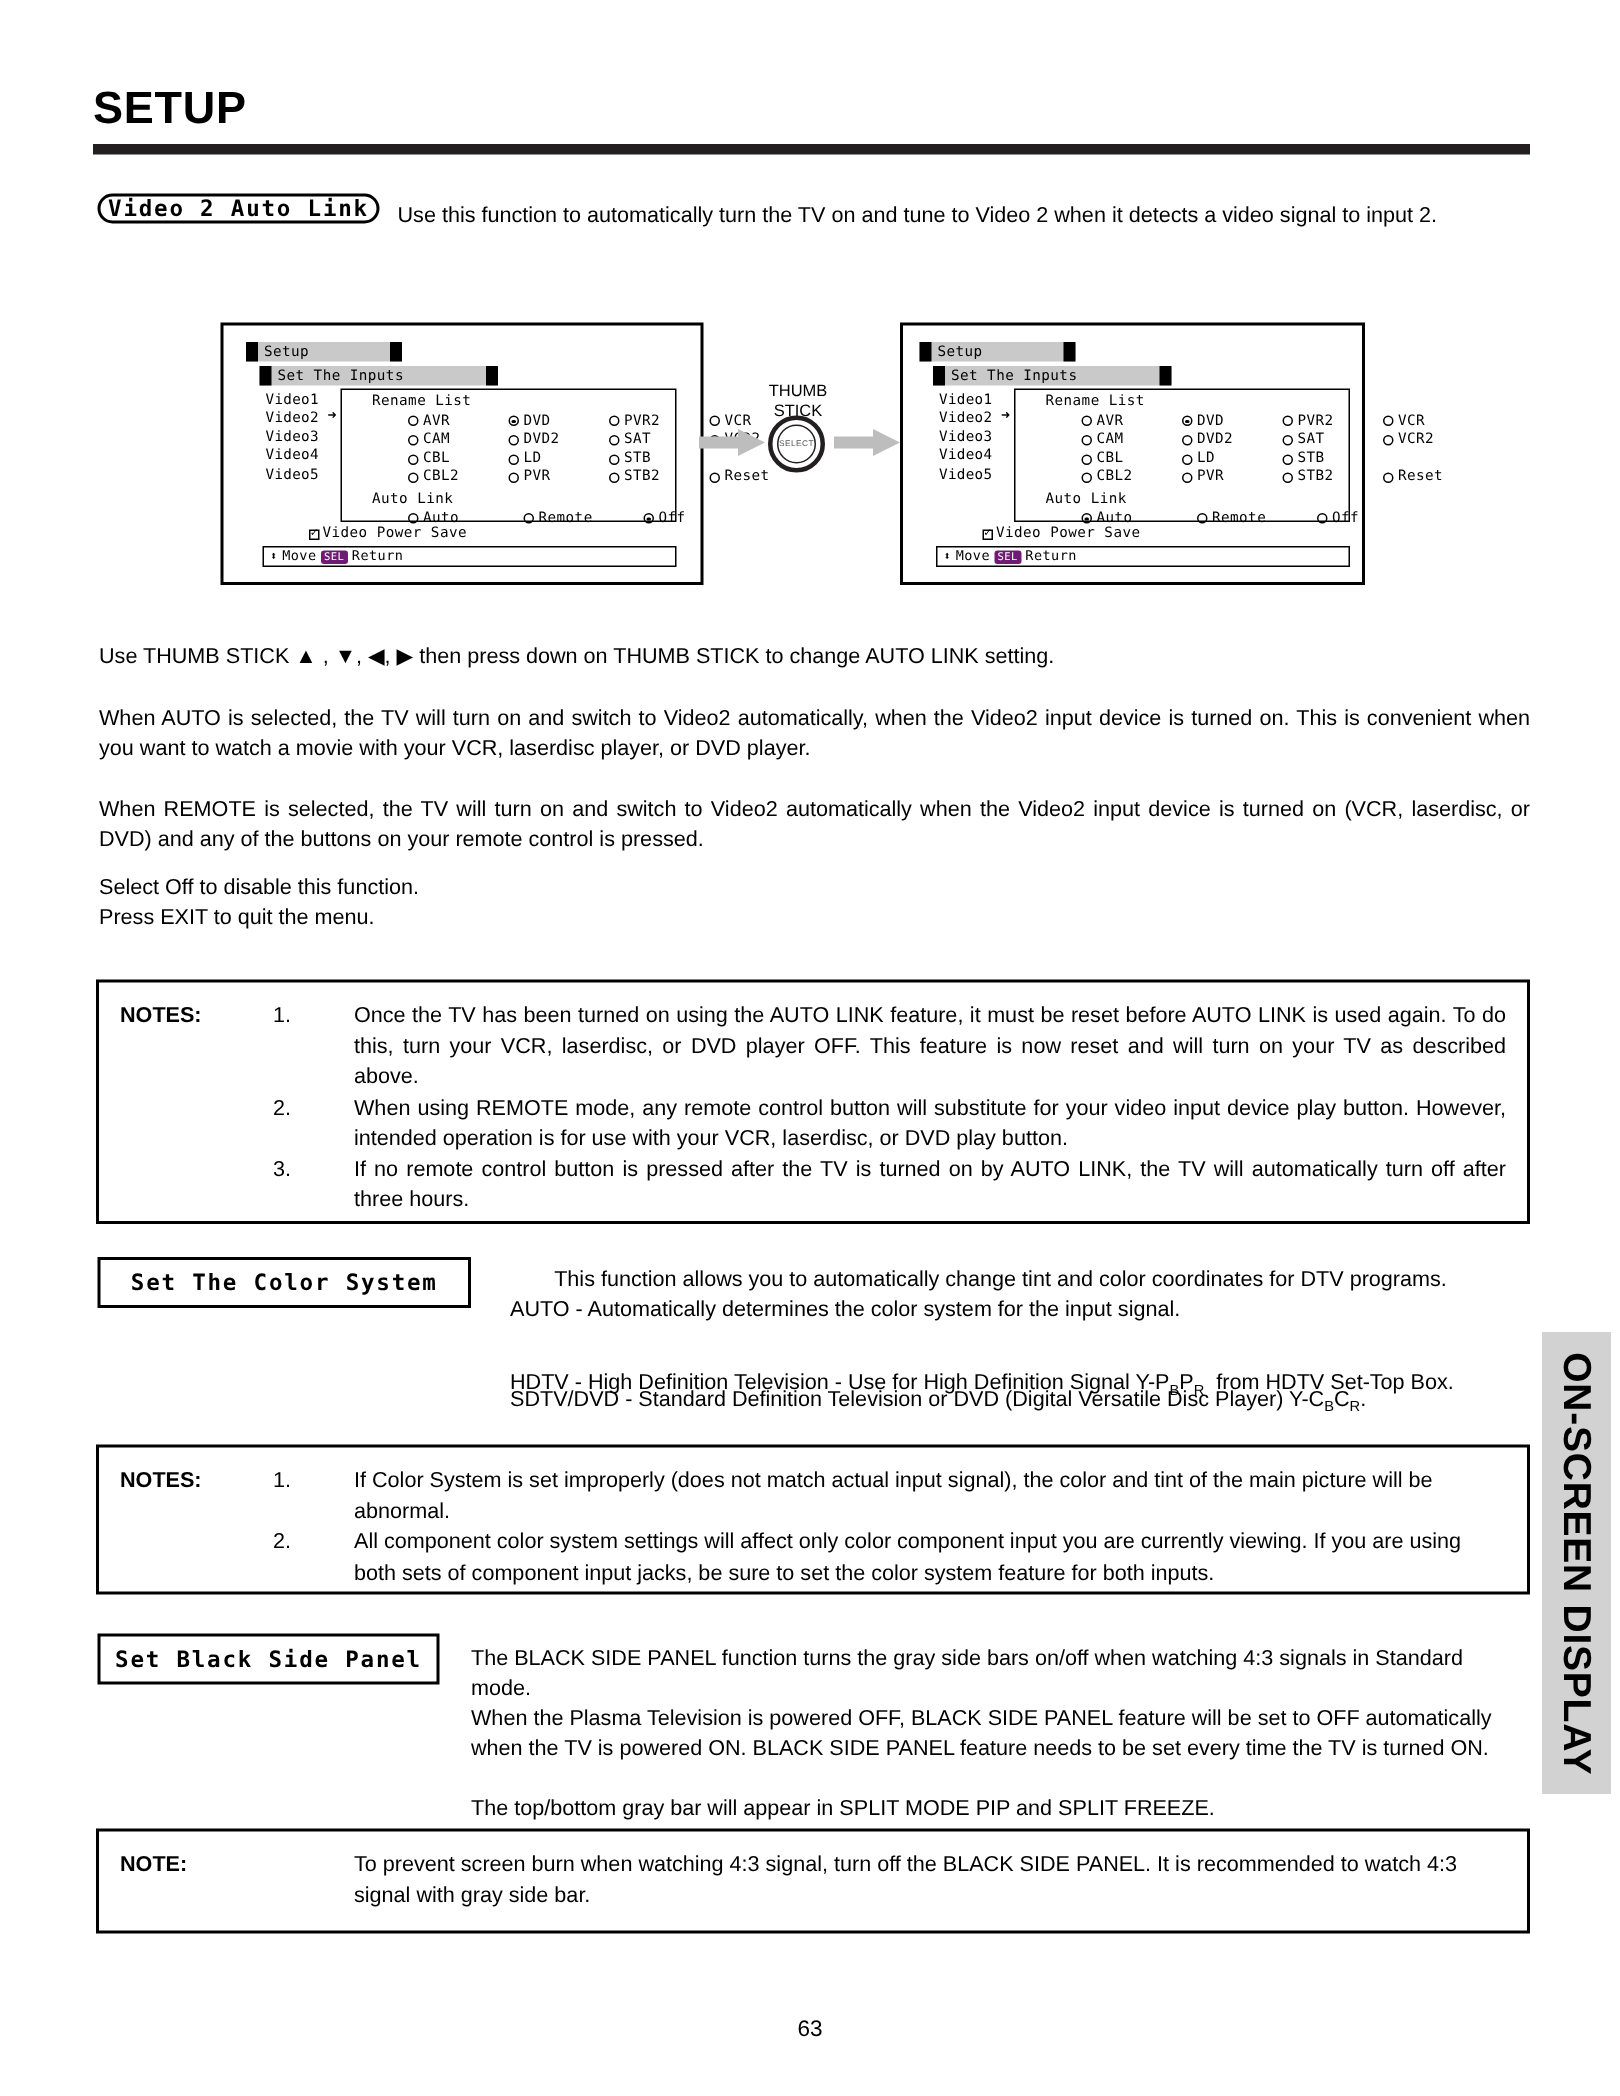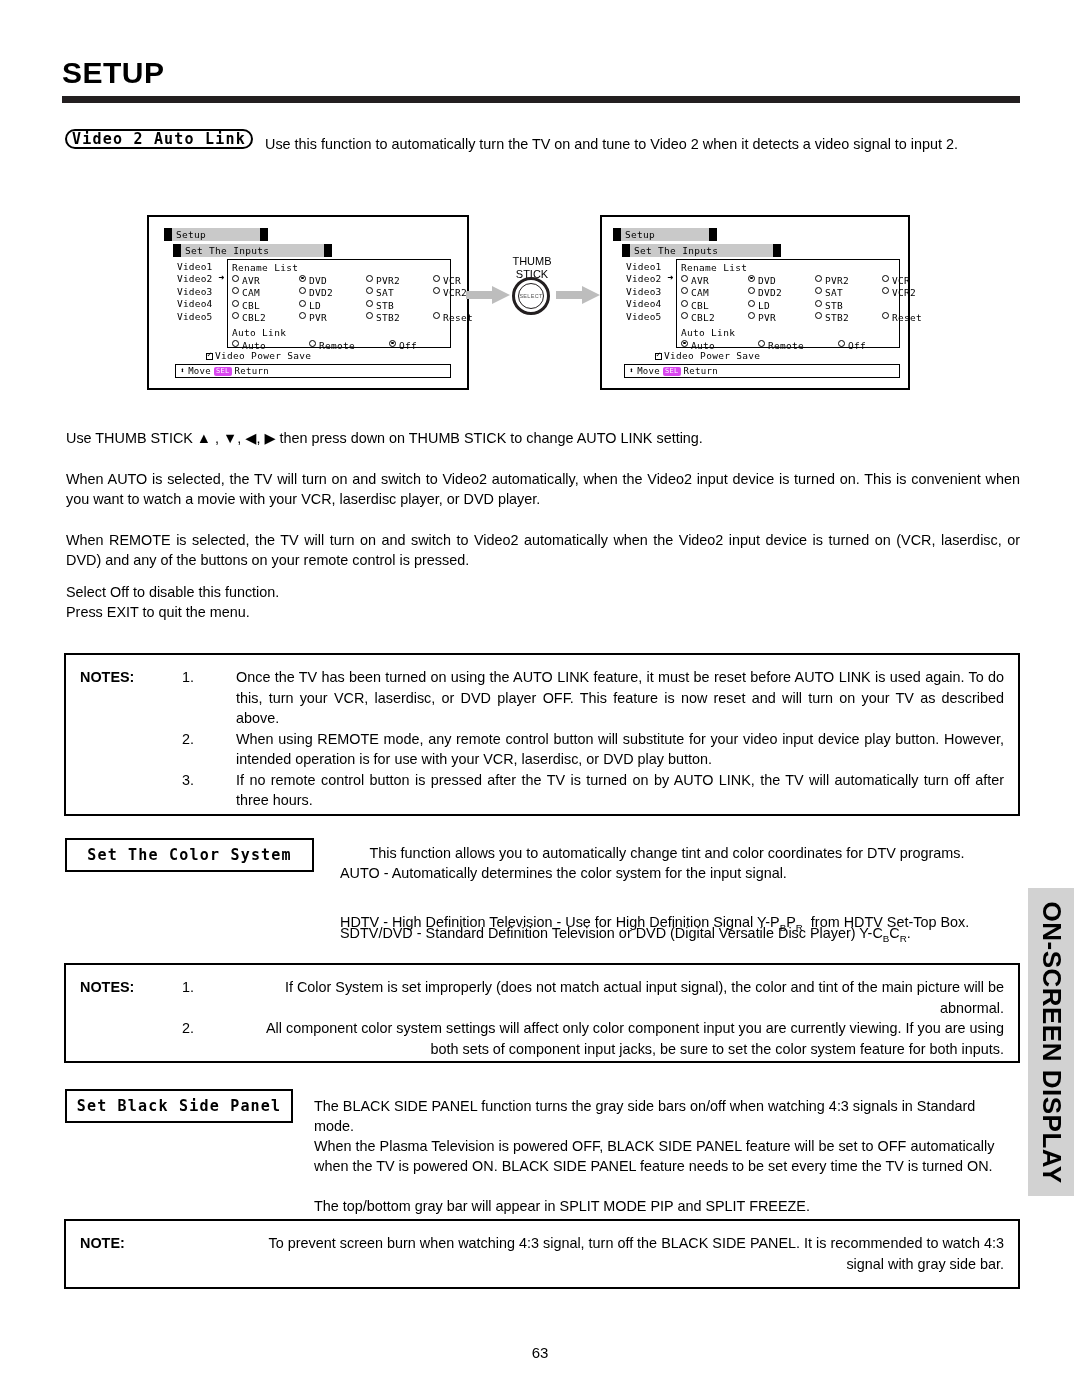--- a/index.html
+++ b/index.html
@@ -81,21 +81,21 @@
     width: 78px;
     flex: 0 0 78px;
     font-size: 14.4px;
   }
   .notes-num {
     width: 30px;
     flex: 0 0 30px;
     text-align: left;
   }
   .notes-text { flex: 1; text-align: justify; }
-  .notes-text.nj { text-align: right; }
+  .notes-text.nj { text-align: left; }
 
   
   .osd {
     position: absolute;
     border: 2px solid #000;
     background: #fff;
     box-sizing: border-box;
     font-family: "DejaVu Sans Mono", monospace;
   }
   .osd-bar {
@@ -132,43 +132,45 @@
   .osd-inputs .mark {
     position: absolute;
     right: -12px;
     top: -1px;
     font-size: 10px;
   }
   .osd-panel {
     position: absolute;
     border: 1px solid #000;
     box-sizing: border-box;
-    padding: 2px 4px;
+    padding: 2px 20px;
   }
   .osd-sect {
     font-size: 9.5px;
     line-height: 12.6px;
     letter-spacing: 0.3px;
     white-space: nowrap;
   }
   .radio-grid { display: grid; }
   .radio-grid.rename {
     grid-template-columns: 67px 67px 67px 62px;
     grid-auto-rows: 12.6px;
   }
   .radio-grid.autolink {
     grid-template-columns: 77px 80px 60px;
     grid-auto-rows: 12.6px;
   }
   .ritem {
     display: flex;
+    align-items: center;
     font-size: 9.5px;
     line-height: 12.6px;
     letter-spacing: 0.3px;
     white-space: nowrap;
+    margin-left: 24px;
   }
   .ritem .dot {
     width: 7px;
     height: 7px;
     border: 1px solid #000;
     border-radius: 50%;
     margin-right: 3px;
     box-sizing: border-box;
     position: relative;
     flex: 0 0 7px;
@@ -216,21 +218,21 @@
     font-size: 9px;
     line-height: 12px;
     letter-spacing: 0.3px;
     display: flex;
     align-items: center;
     padding-left: 4px;
     white-space: nowrap;
   }
   .osd-foot .sel {
     display: inline-block;
-    background: #d946ef;
+    background: #701a75;
     color: #fff;
     font-size: 7px;
     line-height: 9px;
     padding: 0 2px;
     border-radius: 2px;
     margin: 14px 3px;
     vertical-align: middle;
   }
 
   

